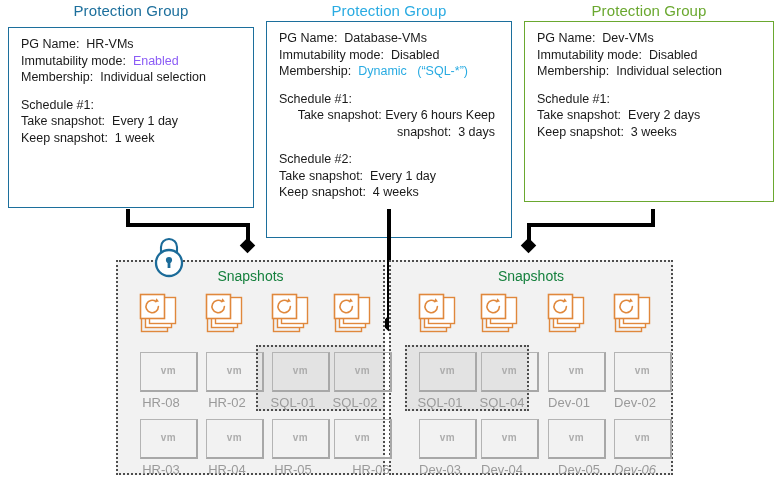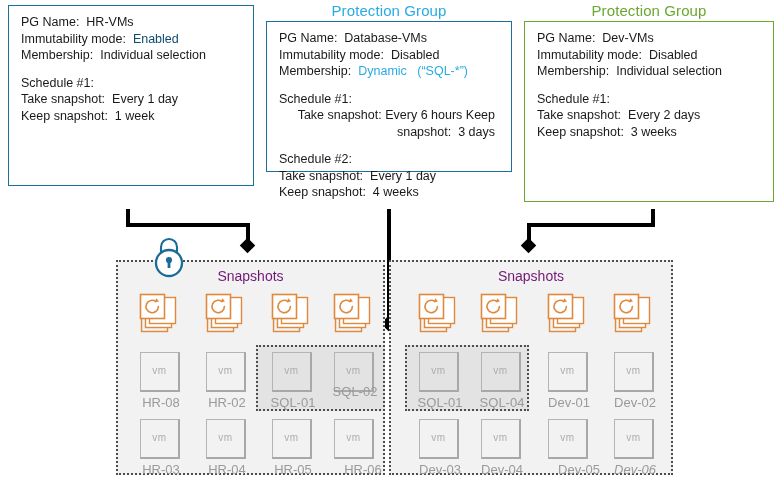--- a/index.html
+++ b/index.html
@@ -30,21 +30,21 @@
   .pg-body{
     position:absolute;
     left:12px; top:8px; right:6px;
     font-size:12.5px;
     color:#1a1a1a;
     line-height:16.5px;
   }
   .pg-body .row{white-space:nowrap;}
   .pg-body .wrap{white-space:normal;}
   .gap{height:11px;}
-  .hl-blue{color:#0c4a6e;}
+  .hl-blue{color:#8b5cf6;}
   .hl-cyan{color:#29abe2;}
 
   
   .conn{position:absolute;background:#000;}
   .diamond{
     position:absolute;
     width:11px;height:11px;
     background:#000;
     transform:rotate(45deg);
   }
@@ -58,32 +58,33 @@
     box-sizing:border-box;
     background:#f2f2f2;
     border:2px dotted #4d4d4d;
   }
   .panel-title{
     position:absolute;
     width:100%;
     text-align:center;
     top:6px;
     font-size:14px;
-    color:#701a75;
+    color:#15803d;
     white-space:nowrap;
   }
   .snapshot{position:absolute;width:46px;height:46px;}
   .vmbox{
     position:absolute;
-    width:40px;height:40px;
+    width:58px;height:40px;
     box-sizing:border-box;
     border:1px solid #b4b4b4;
     border-right:2px solid #a8a8a8;
     border-bottom:2px solid #a8a8a8;
     background:transparent;
+    font-weight:bold;
   }
   .vmbox span{
     position:absolute;left:0;right:0;top:12px;
     text-align:center;
     font-size:10px;
     color:#adadad;
     letter-spacing:.5px;
   }
   .vmlabel{
     position:absolute;
@@ -101,21 +102,21 @@
     background:#e3e3e3;
     border:2px dotted #4d4d4d;
   }
 </style>
 </head>
 <body>
 
 <div class="stage">
 
   <div class="pg-title" style="left: 8px; top: 2px; width: 246px; color: rgb(28, 111, 156);">Protection Group</div>
-  <div class="pg-box" style="left: 8px; top: 5px; width: 246px; height: 181px; border-color: rgb(28, 111, 156);">
+  <div class="pg-box" style="left: 8px; top: 27px; width: 246px; height: 181px; border-color: rgb(28, 111, 156);">
     <div class="pg-body">
       <div class="row">
         <span>PG Name:</span>
         <span>&nbsp;</span><span>HR-VMs</span>
       </div>
       <div class="row">
         <span>Immutability mode:</span>
         <span>&nbsp;</span><span class="hl-blue">Enabled</span>
       </div>
       <div class="row">
@@ -129,21 +130,21 @@
         <span>&nbsp;</span><span>Every 1 day</span>
       </div>
       <div class="row">
         <span>Keep snapshot:</span>
         <span>&nbsp;</span><span>1 week</span>
       </div>
     </div>
   </div>
 
   <div class="pg-title" style="left: 266px; top: 2px; width: 246px; color: rgb(41, 171, 226);">Protection Group</div>
-  <div class="pg-box" style="left: 266px; top: 21px; width: 246px; height: 151px; border-color: rgb(28, 111, 156);">
+  <div class="pg-box" style="left: 266px; top: 21px; width: 246px; height: 217px; border-color: rgb(28, 111, 156);">
     <div class="pg-body">
       <div class="row">
         <span>PG Name:</span>
         <span>&nbsp;</span><span>Database-VMs</span>
       </div>
       <div class="row">
         <span>Immutability mode:</span>
         <span>&nbsp;</span><span>Disabled</span>
       </div>
       <div class="row">
@@ -265,37 +266,37 @@
           <rect x="5.5" y="15.5" width="26" height="26" fill="none" stroke="#e0883c" stroke-width="1.4"></rect>
           <rect x="9.5" y="11.5" width="26" height="26" fill="#fff" stroke="#e0883c" stroke-width="1.4"></rect>
           <rect x="13.5" y="7.5" width="26" height="26" fill="#fff" stroke="#e0883c" stroke-width="1.4"></rect>
           <rect x="4.5" y="4.5" width="24" height="24" fill="#fff" stroke="#e0883c" stroke-width="1.6"></rect>
           <path d="M22.4 16.6a6.2 6.2 0 1 1-2.4-5" fill="none" stroke="#e0883c" stroke-width="1.6" stroke-linecap="round"></path>
           <path d="M20.4 8.2 l2.6 3.4 -4.2 .6 z" fill="#e0883c"></path>
         </svg></div>
       <div class="vmbox" style="left: 334px; top: 352px;">
         <span>vm</span>
       </div>
-      <div class="vmlabel" style="left: 324px; top: 384px;">SQL-02</div>
+      <div class="vmlabel" style="left: 324px; top: 395px;">SQL-02</div>
       <div class="vmbox" style="left: 140px; top: 419px;">
         <span>vm</span>
       </div>
       <div class="vmlabel" style="left: 130px; top: 462px;">HR-03</div>
       <div class="vmbox" style="left: 206px; top: 419px;">
         <span>vm</span>
       </div>
       <div class="vmlabel" style="left: 196px; top: 462px;">HR-04</div>
       <div class="vmbox" style="left: 272px; top: 419px;">
         <span>vm</span>
       </div>
       <div class="vmlabel" style="left: 262px; top: 462px;">HR-05</div>
       <div class="vmbox" style="left: 334px; top: 419px;">
         <span>vm</span>
       </div>
-      <div class="vmlabel" style="left: 332px; top: 462px;">HR-06</div>
+      <div class="vmlabel" style="left: 340px; top: 462px;">HR-06</div>
       <div class="snapshot" style="left: 415px; top: 290px;"><svg width="46" height="46" viewBox="0 0 46 46">
           <rect x="5.5" y="15.5" width="26" height="26" fill="none" stroke="#e0883c" stroke-width="1.4"></rect>
           <rect x="9.5" y="11.5" width="26" height="26" fill="#fff" stroke="#e0883c" stroke-width="1.4"></rect>
           <rect x="13.5" y="7.5" width="26" height="26" fill="#fff" stroke="#e0883c" stroke-width="1.4"></rect>
           <rect x="4.5" y="4.5" width="24" height="24" fill="#fff" stroke="#e0883c" stroke-width="1.6"></rect>
           <path d="M22.4 16.6a6.2 6.2 0 1 1-2.4-5" fill="none" stroke="#e0883c" stroke-width="1.6" stroke-linecap="round"></path>
           <path d="M20.4 8.2 l2.6 3.4 -4.2 .6 z" fill="#e0883c"></path>
         </svg></div>
       <div class="vmbox" style="left: 419px; top: 352px;">
         <span>vm</span>

